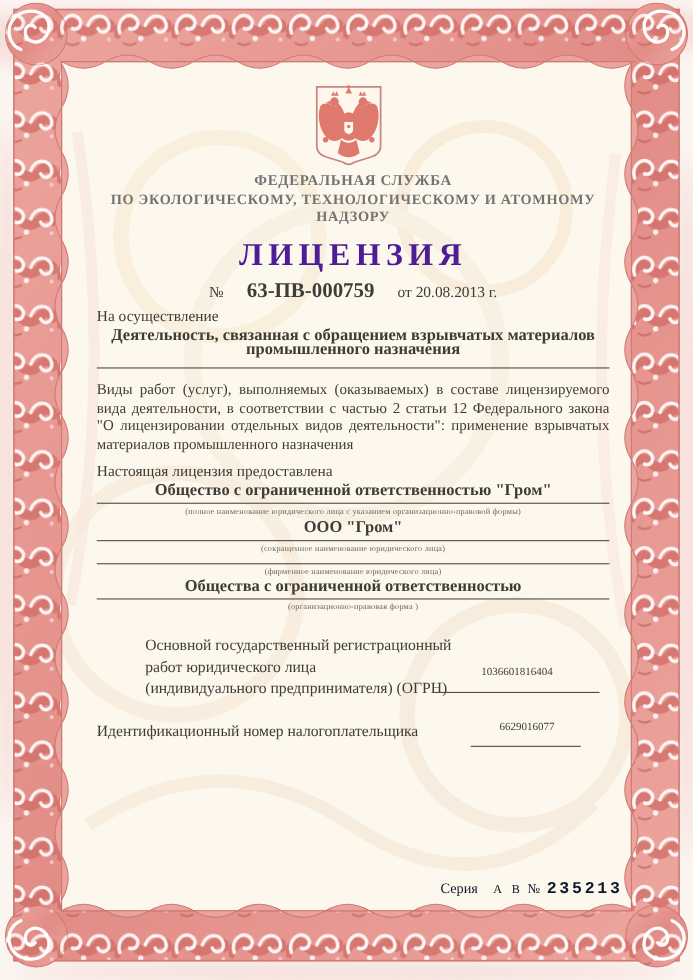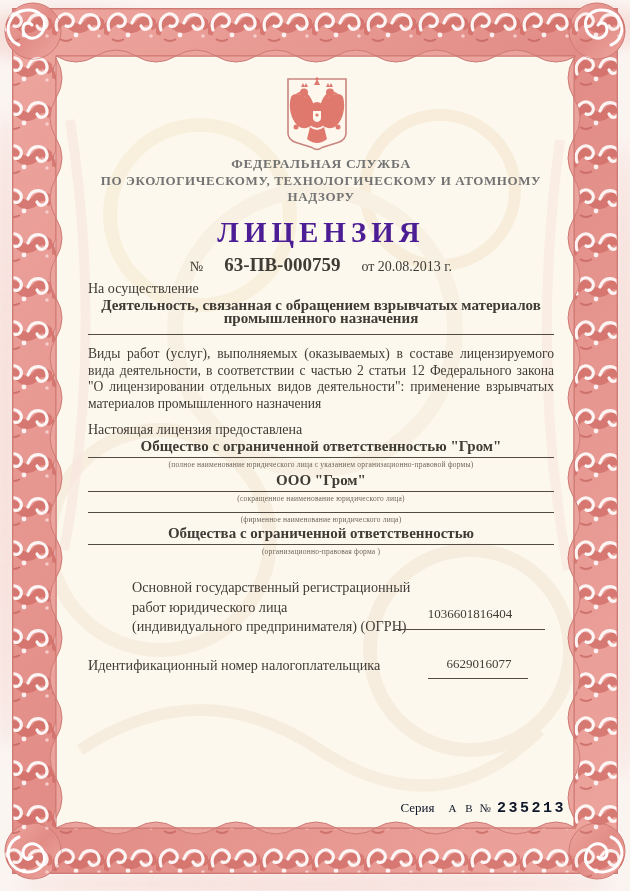--- a/index.html
+++ b/index.html
@@ -16,21 +16,21 @@
   .svc{font-weight:bold; letter-spacing:0.6px; color:#737373;}
   .doc-title{font-weight:bold; font-size:29px; letter-spacing:5px; color:#4c1d95;}
   .numline{font-size:14px;}
   .numline .num{font-weight:bold; font-size:19px; margin:0 21px;}
   .lbl{font-size:14px;}
   .val-line{font-weight:600; font-size:15px;}
   .rule{position:absolute; z-index:2; height:0; border-top:1.2px solid #514b42;}
   .caption{font-size:7.5px; color:#6e655a; letter-spacing:0.2px;}
   .para{font-size:13.6px; line-height:16.6px; text-align:justify; text-align-last:left;}
   .ogrn-lbl{font-size:14.2px; line-height:19.6px;}
-  .num-val{font-size:13px; text-align:center;}
+  .num-val{font-size:10px; text-align:center;}
   .series{font-size:13px; text-align:right; color:#0f172a;}
   .series .letters{font-size:11px; letter-spacing:3px; margin:0 4px 0 14px;}
   .series .nosign{font-size:12px; margin-right:6px;}
   .series .digits{font-family:"Liberation Mono","DejaVu Sans Mono",monospace; font-size:15px; font-weight:600; letter-spacing:2.5px;}
   .emblem{position:absolute; z-index:2;}
 </style>
 </head>
 <body>
 
 <div class="page">

